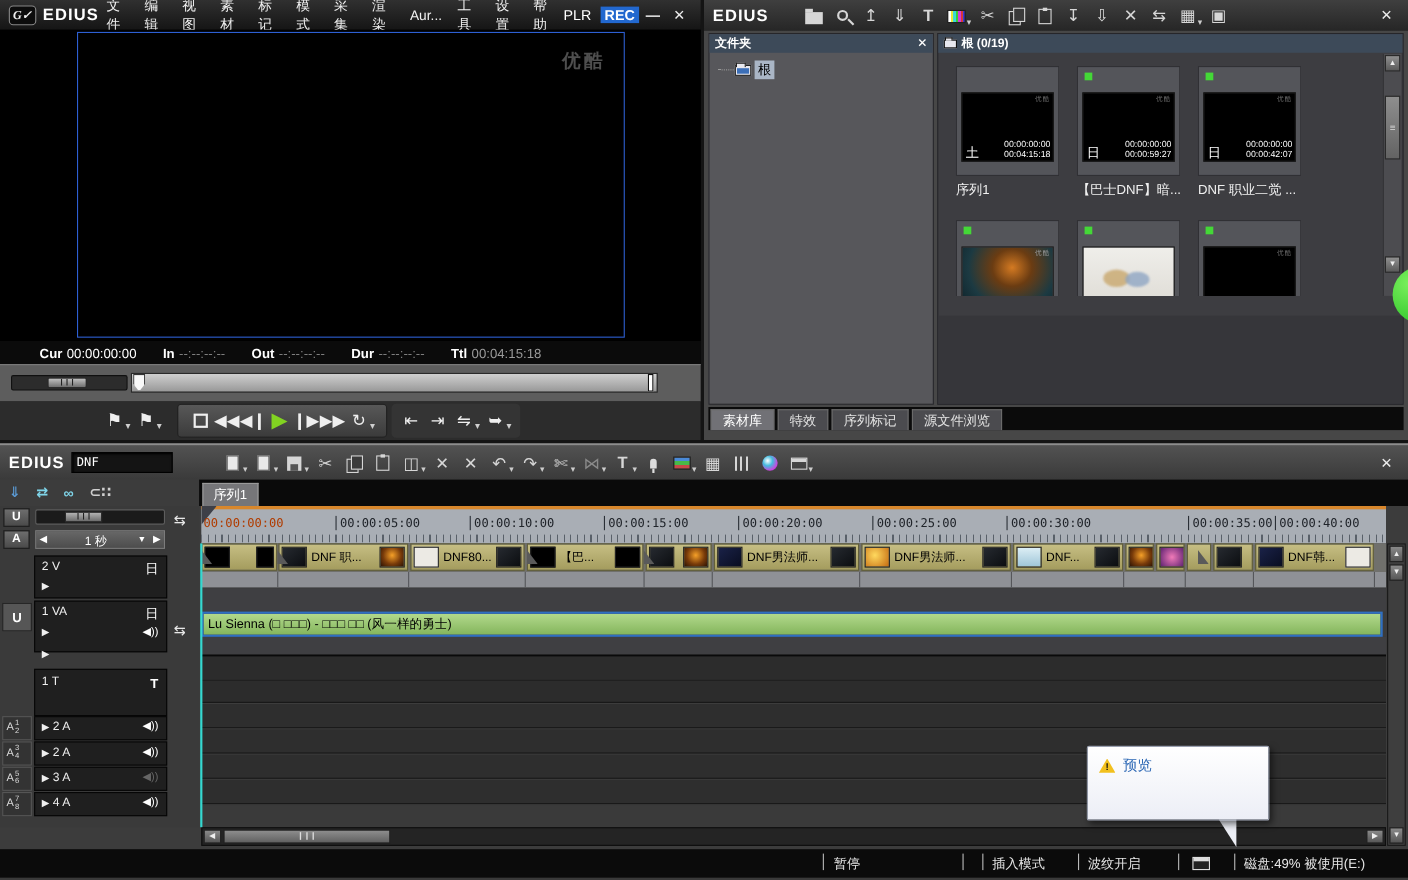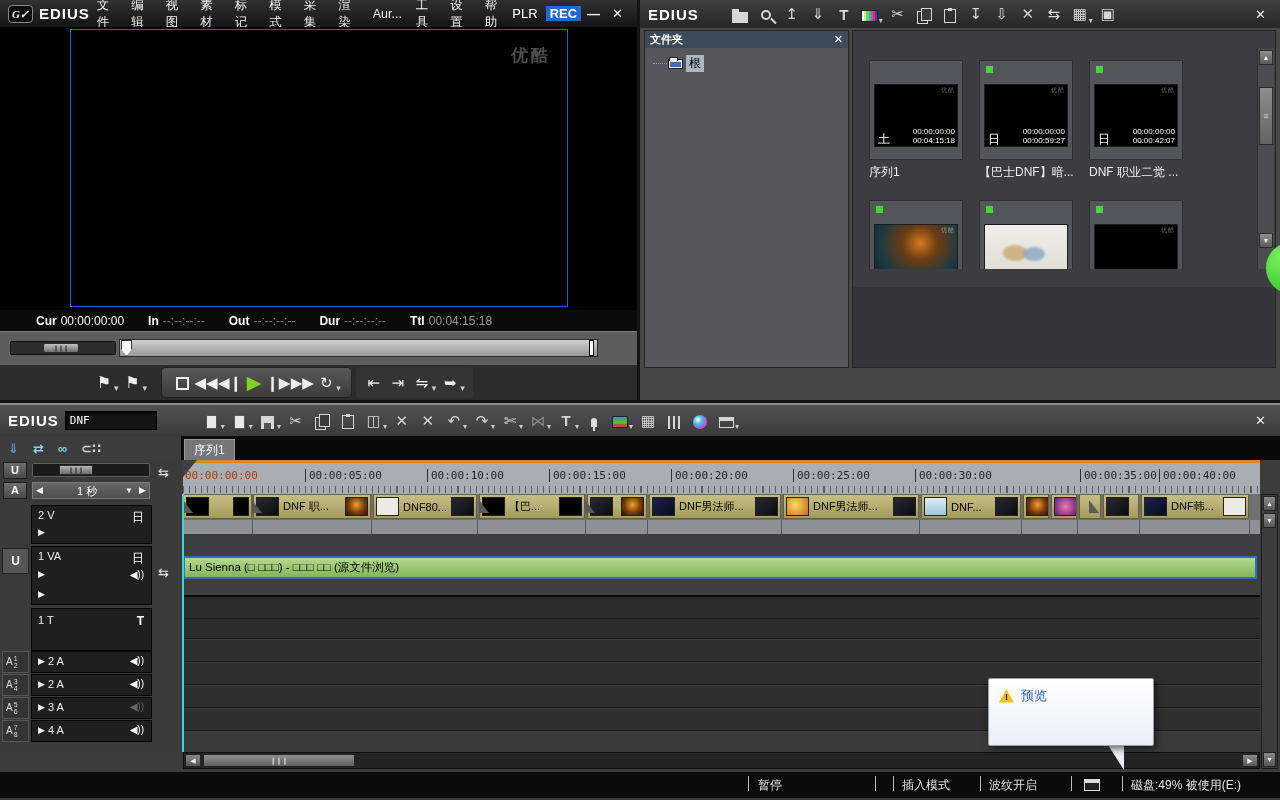--- a/index.html
+++ b/index.html
@@ -310,20 +310,24 @@
         <span style="margin-left:auto;font-weight:bold">✕</span>
       </div>
       <div class="tree-item">
         <span class="tree-dots"></span>
         <span class="ic-folder"></span>
         <span class="tree-label">根</span>
       </div>
     </div>
 
     <div id="clip-panel" class="panel">
+      <div class="panel-header">
+        <span class="ic-folder-sm"></span>
+        <span>根 (0/19)</span>
+      </div>
       <div class="cards">
 
         <div class="card" style="left:16px;top:12px">
           <div class="card-thumb">
             <span class="thumb-wm">优酷</span>
             <span class="thumb-type">土</span>
             <span class="thumb-tc"><span>00:00:00:00</span><br><span>00:04:15:18</span></span>
           </div>
         </div>
         <div class="card-name" style="left:16px;top:116px">序列1</div>
@@ -374,20 +378,26 @@
 
       <div class="bin-scrollbar">
         <div class="sb-btn" style="top:1px">▲</div>
         <div class="sb-thumb">≡</div>
         <div class="sb-btn" style="top:184px">▼</div>
       </div>
 
       <div class="props-body"></div>
     </div>
 
+    <div class="bin-tabs">
+      <span class="tab active">素材库</span>
+      <span class="tab">特效</span>
+      <span class="tab">序列标记</span>
+      <span class="tab">源文件浏览</span>
+    </div>
   </div>
 
   <div class="green-orb"></div>
 
   <div id="tl" class="abs">
     <div class="titlebar">
       <span class="app-title">EDIUS</span>
       <span class="proj-box">DNF</span>
       <div class="tl-icons">
         <span class="tbi"><span class="ic ic-page"></span></span>
@@ -451,21 +461,21 @@
         <span style="position:absolute;right:3px;top:2px;font-size:9px">▶</span>
       </div>
 
       <div class="trk" style="top:45px;height:39px">
         <span style="position:absolute;left:6px;top:3px">2 V</span>
         <span class="trk-ic" style="top:3px">日</span>
         <span style="position:absolute;left:6px;top:21px;font-size:9px">▶</span>
       </div>
 
       <div class="gutter-box" style="top:88px;height:26px;text-align:center;font-weight:bold;line-height:24px">U</div>
-      <div class="trk" style="top:86px;height:59px">
+      <div class="trk" style="top:86px;height:47px">
         <span style="position:absolute;left:6px;top:3px">1 VA</span>
         <span class="trk-ic" style="top:3px">日</span>
         <span style="position:absolute;left:6px;top:22px;font-size:9px">▶</span>
         <span class="trk-ic" style="top:22px;font-size:10px">◀))</span>
         <span style="position:absolute;left:6px;top:42px;font-size:9px">▶</span>
       </div>
       <span class="swap-ic" style="top:105px">⇆</span>
 
       <div class="trk" style="top:148px;height:43px">
         <span style="position:absolute;left:6px;top:5px">1 T</span>
@@ -585,21 +595,21 @@
         <div class="vline" style="left:598px"></div>
       <div class="vline" style="left:736px"></div>
         <div class="vline" style="left:838px"></div>
       <div class="vline" style="left:894px"></div>
         <div class="vline" style="left:956px"></div>
       <div class="vline" style="left:1066px"></div>
     </div>
 
     <div class="row row-va-top"></div>
     <div class="green-clip">
-      <span>Lu Sienna (□ □□□) - □□□ □□ (源文件浏览)</span>
+      <span>Lu Sienna (□ □□□) - □□□ □□ (风一样的勇士)</span>
     </div>
     <div class="row row-va-bot"></div>
     <div class="row row-sep"></div>
 
     <div class="row row-t1"></div>
     <div class="row row-a" style="top:235px"></div>
     <div class="row row-a" style="top:258px"></div>
     <div class="row row-a" style="top:281px"></div>
     <div class="row row-a" style="top:304px"></div>
     <div class="row row-below"></div>

